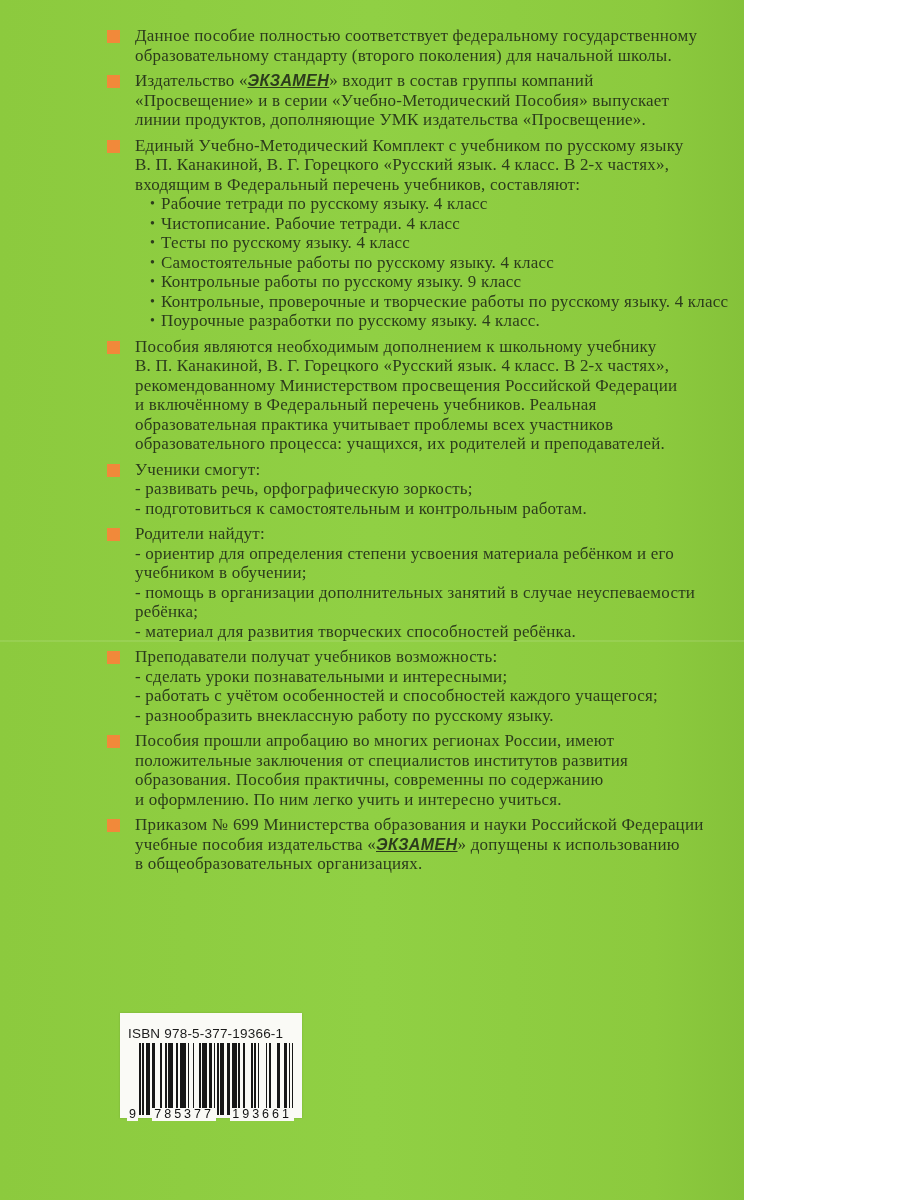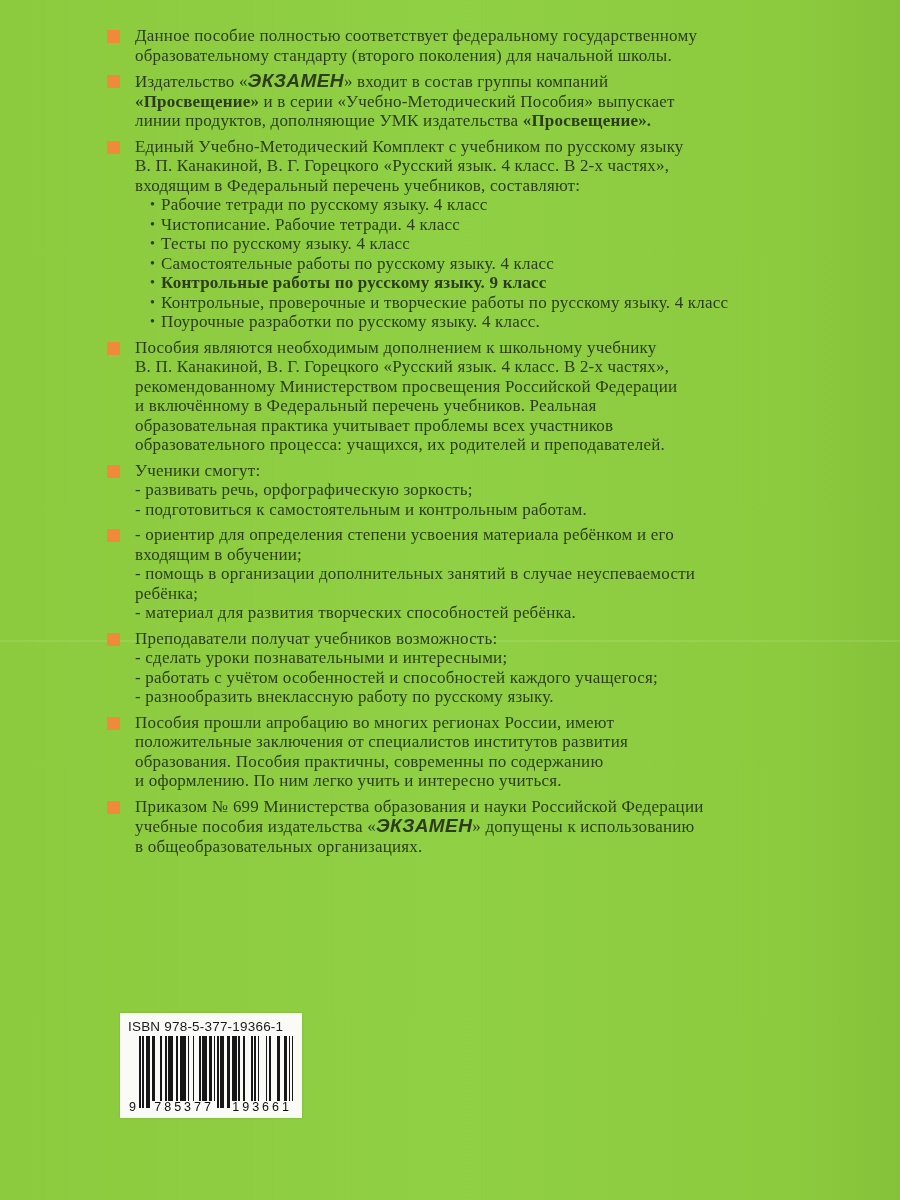--- a/index.html
+++ b/index.html
@@ -1,21 +1,21 @@
 <!DOCTYPE html>
 <html style="--accent: #f1893a; --text: #2c3c1c;"><head>
 <meta charset="utf-8">
 <style>
   html,body{margin:0;padding:0;}
   body{
     width:900px;height:1200px;overflow:hidden;
     font-family:"Liberation Serif", serif;
   }
   .cover{
-    position:relative;width:900px;height:1200px;
+    position:relative;width:744px;height:1200px;
     background:linear-gradient(90deg,#8cca3e 0%,#90d044 50%,#8cca3e 88%,#85c23a 100%);
   }
   
   .cover:before{
     content:"";position:absolute;left:0;top:640px;width:100%;height:2px;
     background:rgba(255,255,255,.10);
   }
   .bullets{
     position:absolute;left:107px;top:26px;width:770px;
     color:var(--text,#2c3c1c);
@@ -24,33 +24,33 @@
   .bullet-marker{
     flex:none;width:13px;height:13px;margin-top:4px;margin-right:15px;
     background:var(--accent,#f1893a);
   }
   .bullet-body{flex:1;min-width:0;}
   .line{
     white-space:nowrap;font-size:17px;line-height:19.5px;letter-spacing:.2px;
   }
   .subline{padding-left:15px;}
   .dot{display:inline-block;width:11px;font-size:14px;vertical-align:1px;}
-  .seg-bold{font-weight:bold;}
+  .seg-bold{font-weight:normal;}
   .seg-examen{
     font-family:"Liberation Sans", sans-serif;
-    font-weight:bold;font-style:italic;font-size:19px;letter-spacing:.4px;
+    font-weight:bold;font-style:italic;font-size:16px;letter-spacing:.4px;text-decoration:underline;
   }
   .barcode-box{
     position:absolute;left:120px;top:1013px;width:182px;height:105px;
     background:#fafaf6;box-sizing:border-box;padding:4px 6px 4px 7px;
     box-shadow:0 0 2px rgba(0,0,0,.15);
   }
   .isbn{
     font-family:"Liberation Sans", sans-serif;font-size:13.5px;color:#1b1b1b;
-    letter-spacing:.2px;white-space:nowrap;margin:2px 0 2px 1px;
+    letter-spacing:.2px;white-space:nowrap;margin:9px 0 2px 1px;
   }
   .bars-wrap{position:relative;height:78px;}
   .bars{position:absolute;left:12px;right:2px;top:0;height:72px;display:flex;}
   .mod{flex:1;}
   .mod.on{background:#171717;}
   .bc-digits{
     position:absolute;left:0;right:2px;bottom:0;display:flex;
     justify-content:space-between;align-items:flex-end;
     font-family:"Liberation Sans", sans-serif;font-size:12.5px;color:#111;
   }
@@ -107,22 +107,23 @@
         <span class="bullet-marker"></span>
         <div class="bullet-body">
           <div class="line"><span class="seg">Ученики смогут:</span></div>
           <div class="line"><span class="seg">- развивать речь, орфографическую зоркость;</span></div>
           <div class="line"><span class="seg">- подготовиться к самостоятельным и контрольным работам.</span></div>
         </div>
       </div>
       <div class="bullet-item">
         <span class="bullet-marker"></span>
         <div class="bullet-body">
+          <div class="line"><span class="seg">Родители найдут:</span></div>
           <div class="line"><span class="seg">- ориентир для определения степени усвоения материала ребёнком и его</span></div>
-          <div class="line"><span class="seg">входящим в обучении;</span></div>
+          <div class="line"><span class="seg">учебником в обучении;</span></div>
           <div class="line"><span class="seg">- помощь в организации дополнительных занятий в случае неуспеваемости</span></div>
           <div class="line"><span class="seg">ребёнка;</span></div>
           <div class="line"><span class="seg">- материал для развития творческих способностей ребёнка.</span></div>
         </div>
       </div>
       <div class="bullet-item">
         <span class="bullet-marker"></span>
         <div class="bullet-body">
           <div class="line"><span class="seg">Преподаватели получат учебников возможность:</span></div>
           <div class="line"><span class="seg">- сделать уроки познавательными и интересными;</span></div>

